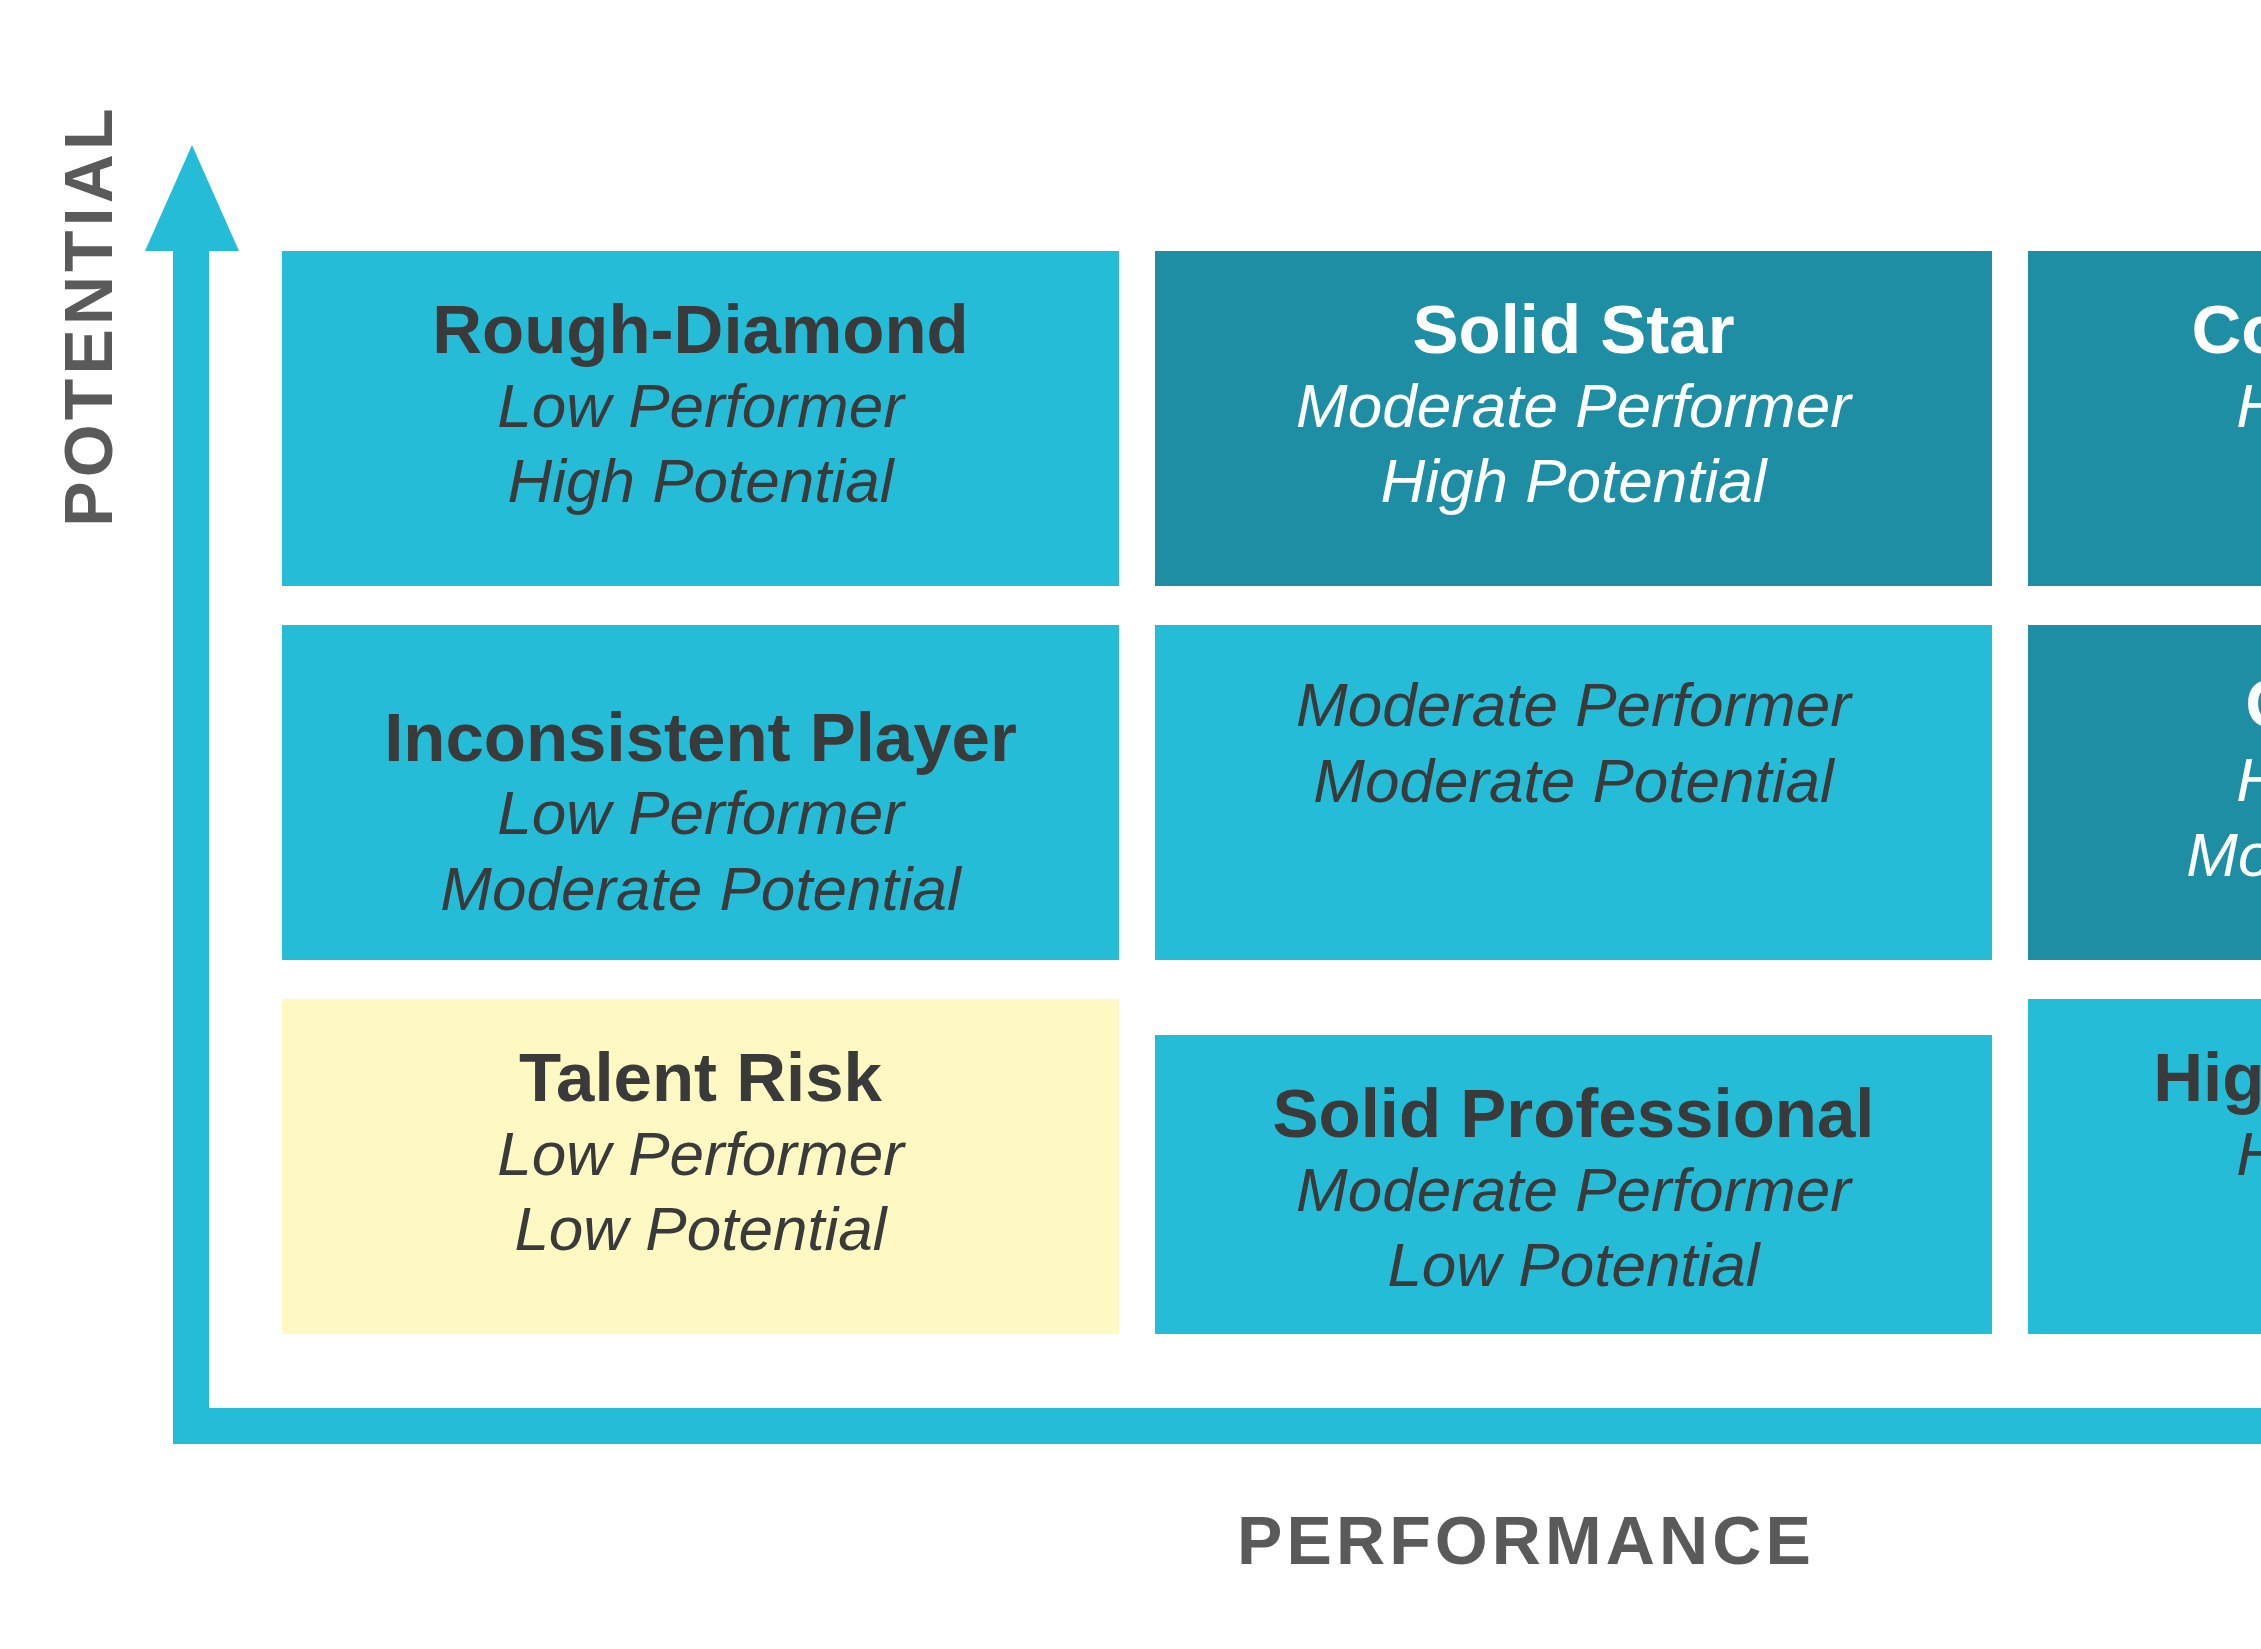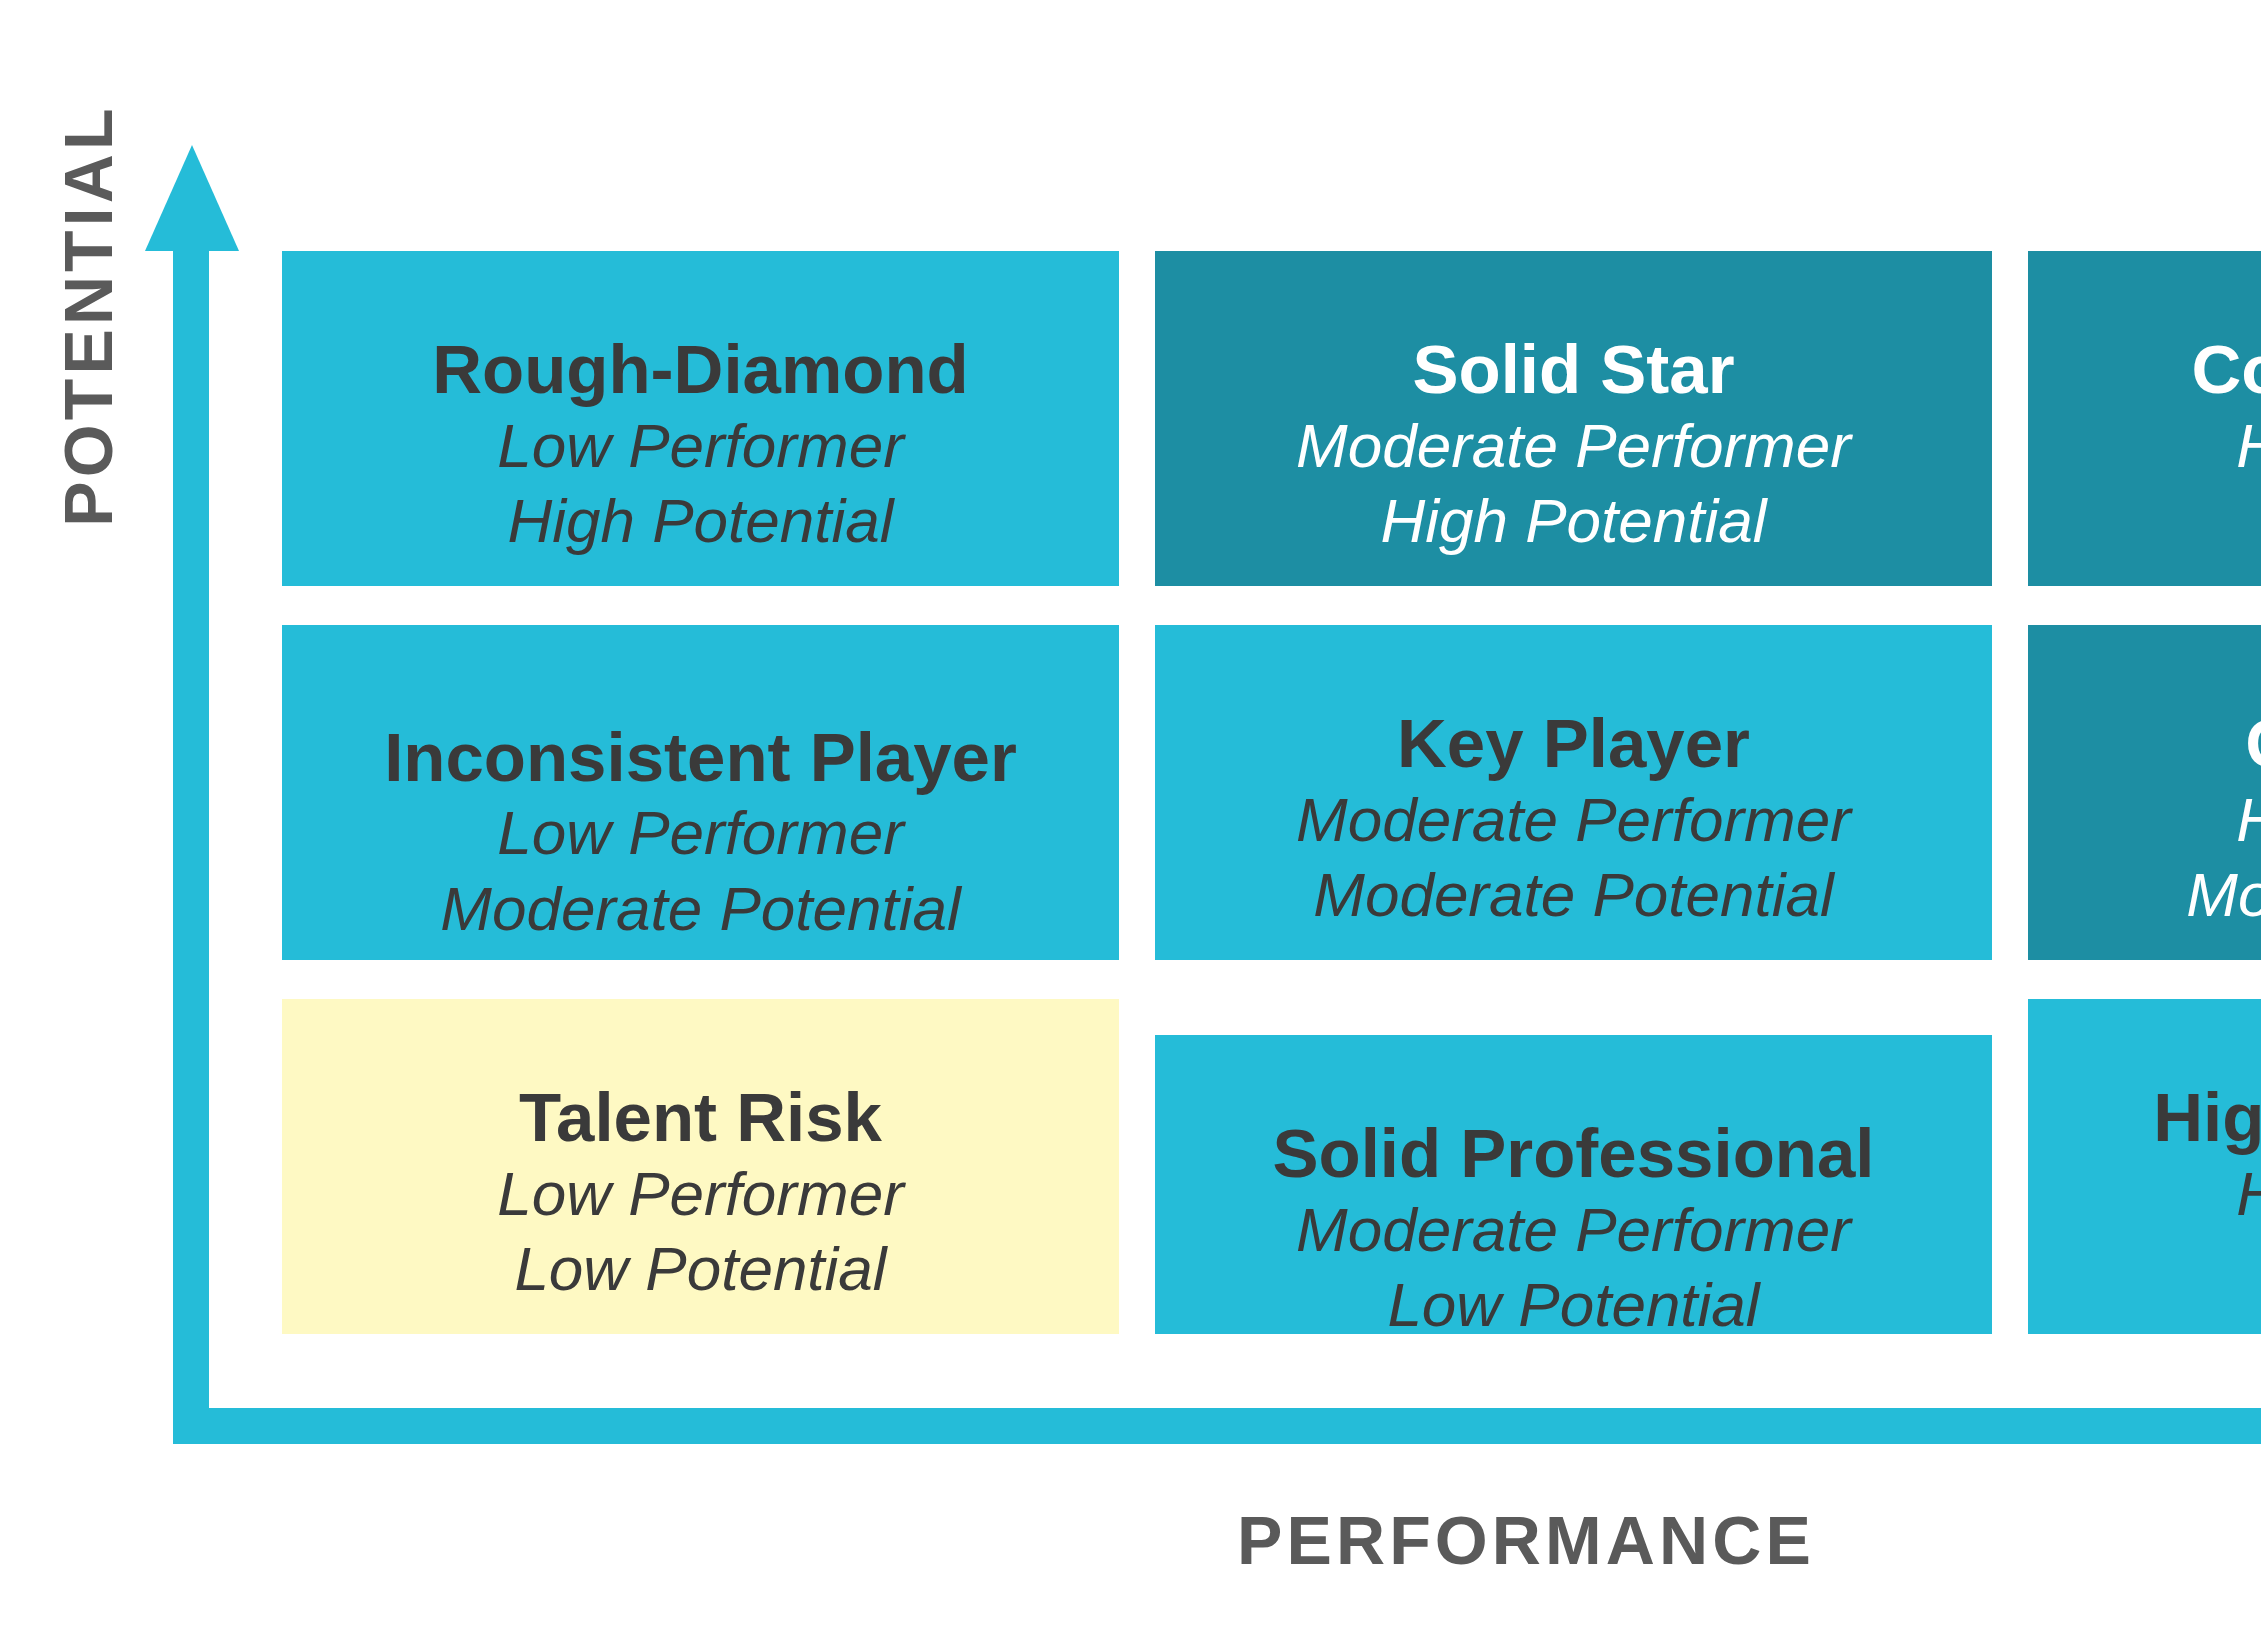--- a/index.html
+++ b/index.html
@@ -96,21 +96,21 @@
     grid-template-rows: repeat(3, 1fr);
     column-gap: 36px;
     row-gap: 39px;
   }
 
   .cell {
     display: flex;
     flex-direction: column;
     align-items: center;
     justify-content: flex-start;
-    padding-top: 82px;
+    padding-top: 42px;
     box-sizing: border-box;
     overflow: hidden;
   }
 
   .cell-title {
     font-size: 69px;
     font-weight: bold;
     font-stretch: condensed;
     line-height: 1.08;
     text-align: center;
@@ -155,21 +155,20 @@
       <div class="cell" style="background: rgb(29, 142, 163); color: rgb(255, 255, 255);">
         <div class="cell-title">Consistent Star</div>
         <div class="cell-sub">High Performer</div>
       </div>
       <div class="cell" style="background: rgb(37, 188, 216); color: rgb(58, 58, 58); justify-content: center;">
         <div class="cell-title">Inconsistent Player</div>
         <div class="cell-sub">Low Performer</div>
         <div class="cell-sub">Moderate Potential</div>
       </div>
       <div class="cell" style="background: rgb(37, 188, 216); color: rgb(58, 58, 58);">
-        <div class="cell-title">Key Player</div>
         <div class="cell-sub">Moderate Performer</div>
         <div class="cell-sub">Moderate Potential</div>
       </div>
       <div class="cell" style="background: rgb(29, 142, 163); color: rgb(255, 255, 255);">
         <div class="cell-title">Current Star</div>
         <div class="cell-sub">High Performer</div>
         <div class="cell-sub">Moderate Potential</div>
       </div>
       <div class="cell" style="background: #fef9c3; color: rgb(58, 58, 58);">
         <div class="cell-title">Talent Risk</div>

